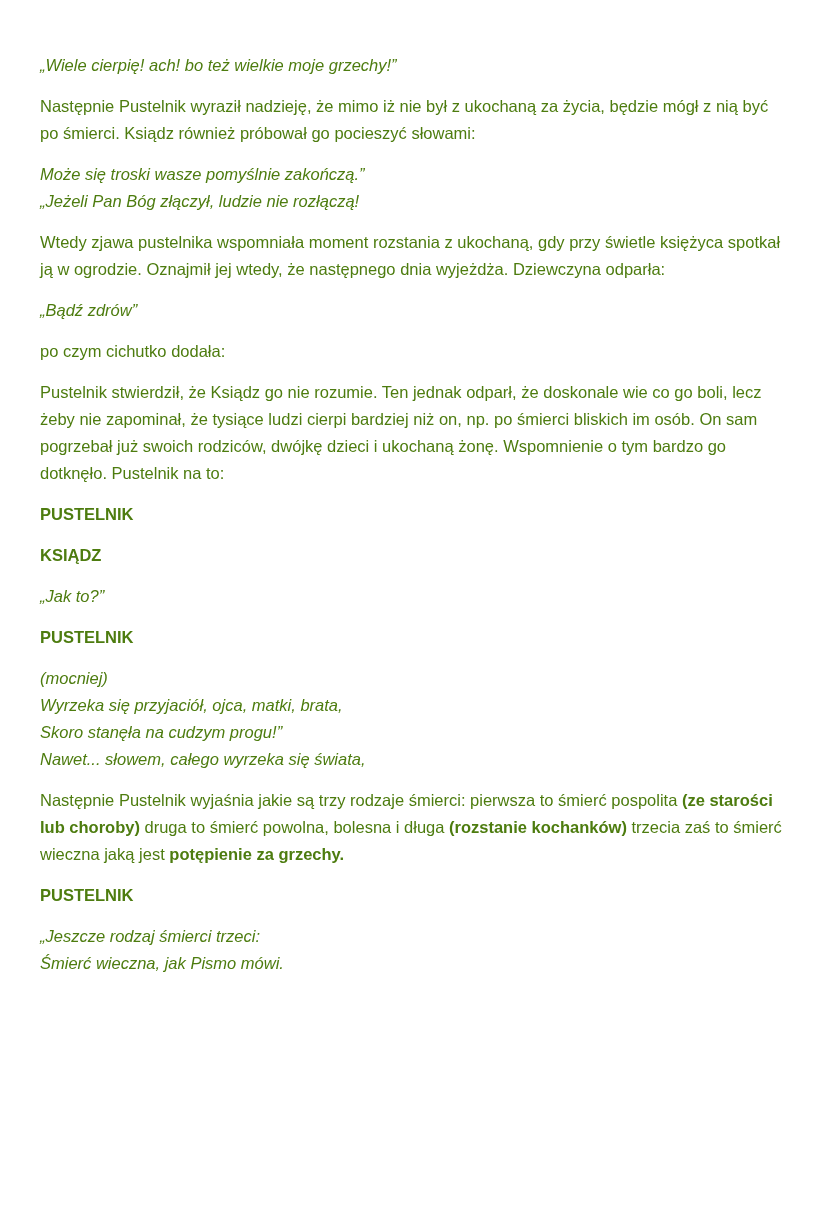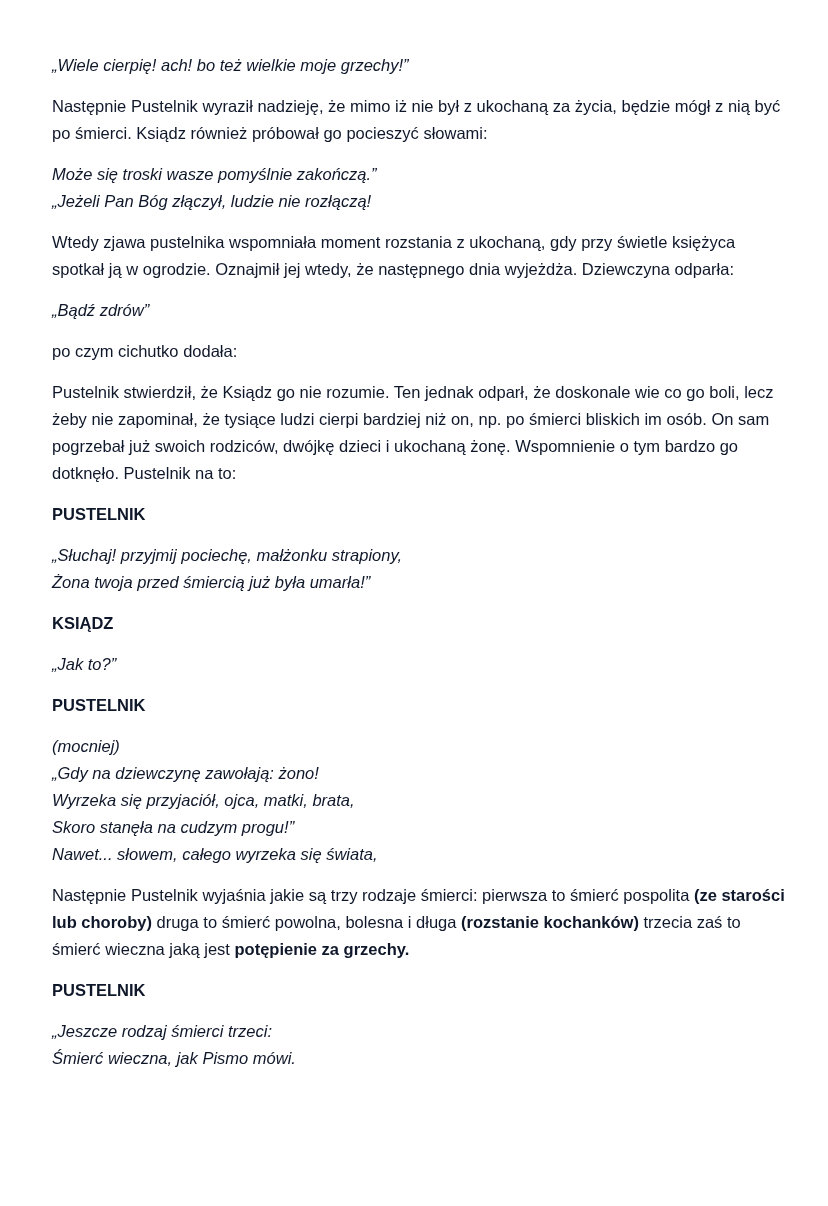--- a/index.html
+++ b/index.html
@@ -3,25 +3,25 @@
 <meta charset="utf-8">
 <style>
   html, body {
     margin: 0;
     padding: 0;
     background: #ffffff;
   }
   .doc {
     width: 828px;
     box-sizing: border-box;
-    padding: 52px 42px 48px 52px;
+    padding: 52px 42px 48px 40px;
     font-family: "Liberation Sans", "DejaVu Sans", sans-serif;
     font-size: 16.5px;
     line-height: 27px;
-    color: #0f172a;
+    color: #4d7c0f;
   }
   .block {
     margin: 0 0 14px 0;
   }
   .quote {
     font-style: italic;
   }
   .quote .line {
     display: block;
   }
@@ -54,36 +54,31 @@
     <span class="line">„Bądź zdrów”</span>
   </p>
 
   <p class="block">po czym cichutko dodała:</p>
 
 
   <p class="block">Pustelnik stwierdził, że Ksiądz go nie rozumie. Ten jednak odparł, że doskonale wie co go boli, lecz żeby nie zapominał, że tysiące ludzi cierpi bardziej niż on, np. po śmierci bliskich im osób. On sam pogrzebał już swoich rodziców, dwójkę dzieci i ukochaną żonę. Wspomnienie o tym bardzo go dotknęło. Pustelnik na to:</p>
 
   <p class="block speaker">PUSTELNIK</p>
 
-  <p class="block quote">
-    <span class="line">„Słuchaj! przyjmij pociechę, małżonku strapiony,</span>
-    <span class="line">Żona twoja przed śmiercią już była umarła!”</span>
-  </p>
 
   <p class="block speaker">KSIĄDZ</p>
 
   <p class="block quote">
     <span class="line">„Jak to?”</span>
   </p>
 
   <p class="block speaker">PUSTELNIK</p>
 
   <p class="block quote">
     <span class="line">(mocniej)</span>
-    <span class="line">„Gdy na dziewczynę zawołają: żono!</span>
     <span class="line">Wyrzeka się przyjaciół, ojca, matki, brata,</span>
     <span class="line">Skoro stanęła na cudzym progu!”</span>
     <span class="line">Nawet... słowem, całego wyrzeka się świata,</span>
   </p>
 
   <p class="block"><span>Następnie Pustelnik wyjaśnia jakie są trzy rodzaje śmierci: pierwsza to śmierć pospolita </span><span class="bold">(ze starości lub choroby)</span><span> druga to śmierć powolna, bolesna i długa </span><span class="bold">(rozstanie kochanków)</span><span> trzecia zaś to śmierć wieczna jaką jest </span><span class="bold">potępienie za grzechy.</span></p>
 
   <p class="block speaker">PUSTELNIK</p>
 
   <p class="block quote">

